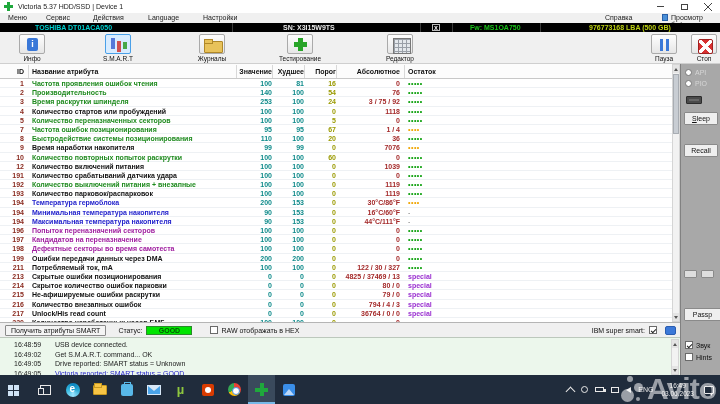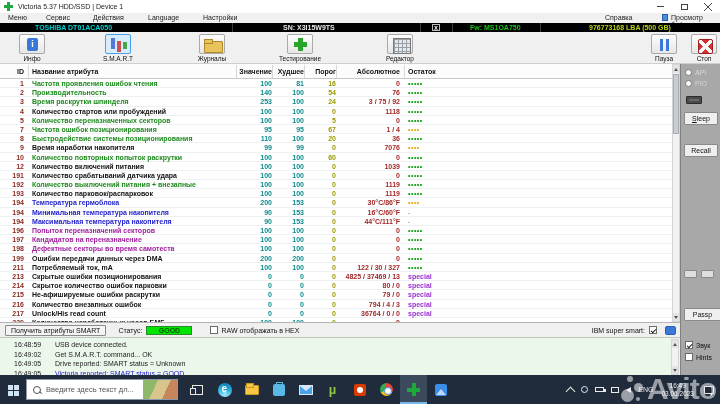--- a/index.html
+++ b/index.html
@@ -603,25 +603,20 @@
       <div class="sb-dn">
           <i class="tri-dn"></i>
         </div>
     </div>
   </div>
 
   <div class="taskbar">
     <div class="start">
         <span class="winlogo"></span>
       </div>
-    <div class="search">
-      <span class="mag"></span>
-      <span>Введите здесь текст дл...</span>
-      <span class="weather"></span>
-    </div>
     <div class="tb-items" id="tb-mount">
         <div class="tb-item">
     <span class="tb-task-view"></span>
   </div>
         <div class="tb-item">
     <span class="tb-edge"></span>
   </div>
         <div class="tb-item">
     <span class="tb-file-explorer"></span>
   </div>

